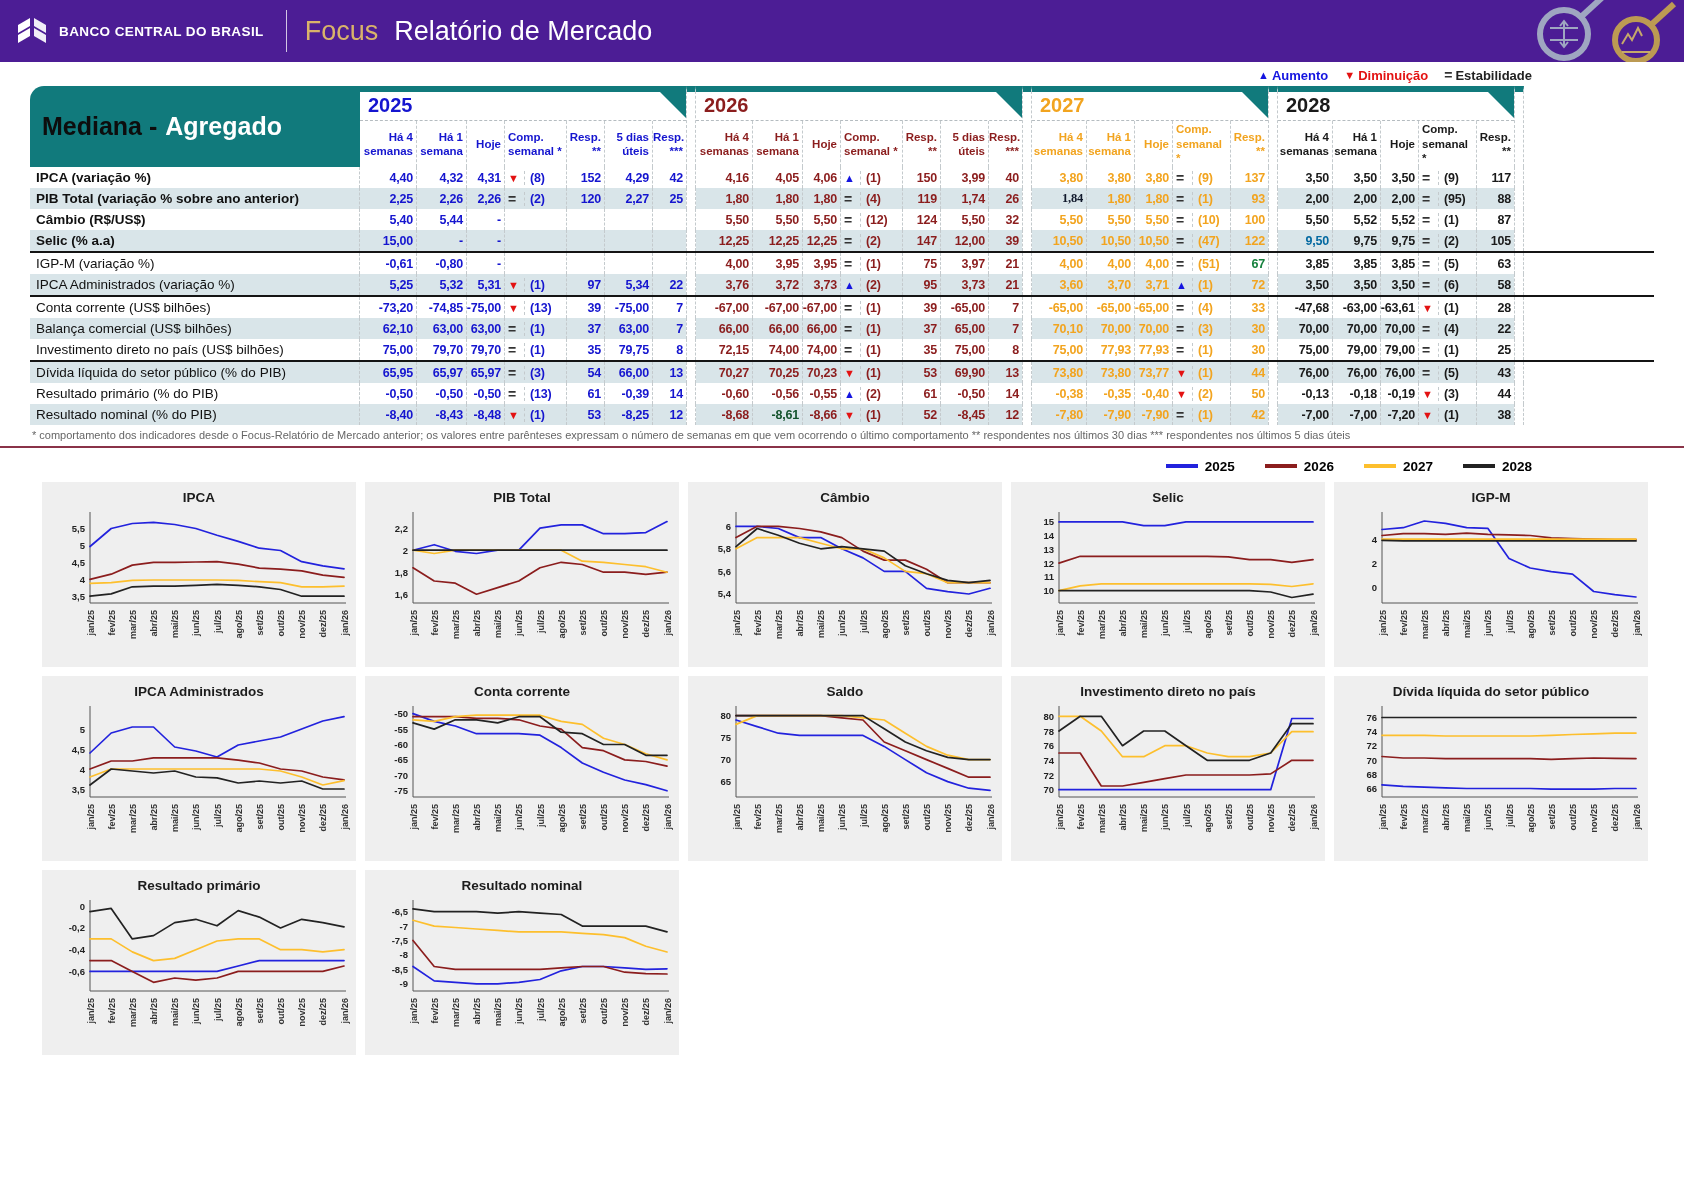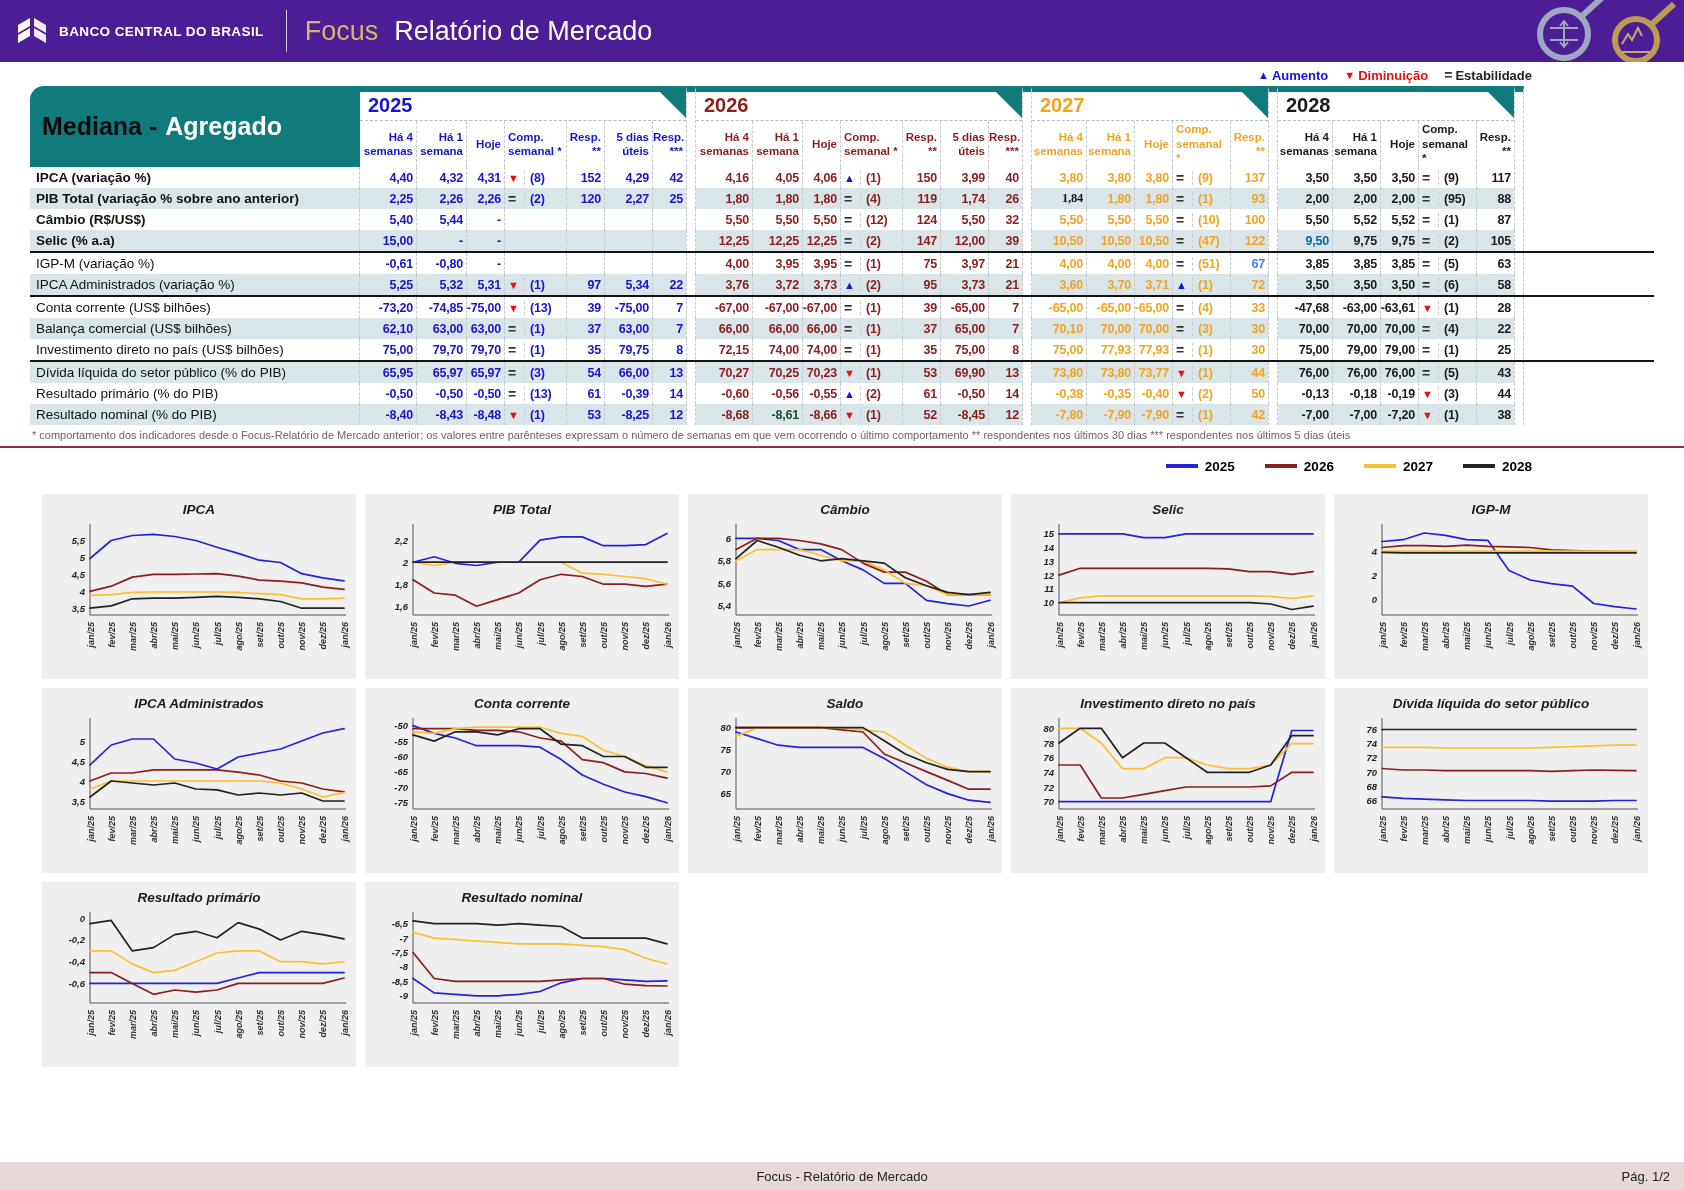--- a/index.html
+++ b/index.html
@@ -55,21 +55,21 @@
   .sym.down{color:#e31212;}
   .sym.eq{color:#333;font-size:14px;font-weight:900;}
   .comp .n{border-left:1px dashed #c4cacd;padding-left:5px;flex:1;}
   .footnote{margin:4px 0 0 32px;font-size:11px;color:#666;}
   .rule{border:none;border-top:2px solid #8a3348;margin:5px 0 0 0;}
 
   
   .chart-legend{display:flex;justify-content:flex-end;gap:30px;align-items:center;margin:10px 152px 6px 0;font-size:13.5px;font-weight:bold;height:16px;}
   .cl-item{display:flex;align-items:center;gap:7px;}
   .cl-line{width:32px;height:3.5px;}
-  .charts{display:flex;flex-wrap:wrap;gap:9px;margin:14px 30px 0 42px;font-style:italic;}
+  .charts{display:flex;flex-wrap:wrap;gap:9px;margin:2px 30px 0 42px;}
   .chart-panel{width:314px;background:#efefef;padding:6px 4px 2px;box-sizing:border-box;}
   .chart-title{text-align:center;font-weight:bold;font-size:13.5px;color:#1c1c1c;margin:2px 0;}
   svg.chart{display:block;width:100%;height:158px;}
   .ytick{font-family:"Liberation Sans",sans-serif;font-size:9.5px;font-weight:bold;fill:#222;}
   .xtick{font-family:"Liberation Sans",sans-serif;font-size:9px;font-weight:bold;fill:#333;}
 
   
   .footer{margin-top:auto;height:28px;background:#e6d9d7;display:flex;align-items:center;position:relative;font-size:13px;color:#222;flex:0 0 auto;}
   .footer-title{position:absolute;left:50%;transform:translateX(-50%);}
   .footer-page{margin-left:auto;margin-right:14px;}
@@ -428,21 +428,21 @@
         </div>
         <div class="gap-cell"></div>
         <div class="yvals">
           <div class="vcell" style="width: 54px; color: rgb(242, 164, 31);">4,00</div>
           <div class="vcell" style="width: 48px; color: rgb(242, 164, 31);">4,00</div>
           <div class="vcell" style="width: 38px; color: rgb(242, 164, 31);">4,00</div>
           <div class="vcell comp" style="width: 58px;">
             <span class="sym eq">=</span>
             <span class="n" style="color: rgb(242, 164, 31);">(51)</span>
           </div>
-          <div class="vcell" style="width: 38px; color: #3b82f6;">67</div>
+          <div class="vcell" style="width: 38px; color: #15803d;">67</div>
         </div>
         <div class="gap-cell"></div>
         <div class="yvals">
           <div class="vcell" style="width: 54px; color: rgb(26, 26, 26);">3,85</div>
           <div class="vcell" style="width: 48px; color: rgb(26, 26, 26);">3,85</div>
           <div class="vcell" style="width: 38px; color: rgb(26, 26, 26);">3,85</div>
           <div class="vcell comp" style="width: 58px;">
             <span class="sym eq">=</span>
             <span class="n" style="color: rgb(26, 26, 26);">(5)</span>
           </div>
@@ -1172,18 +1172,14 @@
           <text x="278.33333333333337" y="103" text-anchor="end" class="xtick" transform="rotate(-90 278.33333333333337 103)">dez/25</text>
           <text x="299.5" y="103" text-anchor="end" class="xtick" transform="rotate(-90 299.5 103)">jan/26</text>
           <polyline points="42.0,71.5 63.2,85.9 84.3,87.3 105.5,88.8 126.7,88.8 147.8,87.3 169.0,84.5 190.2,75.8 211.3,71.5 232.5,71.5 253.7,72.9 274.8,74.4 296.0,73.8" fill="none" stroke="#2222dd" stroke-width="1.7" stroke-linejoin="round" stroke-linecap="round"></polyline>
           <polyline points="42.0,45.5 63.2,71.5 84.3,74.4 105.5,74.4 126.7,74.4 147.8,74.4 169.0,74.4 190.2,72.9 211.3,71.5 232.5,71.5 253.7,77.2 274.8,78.7 296.0,79.0" fill="none" stroke="#8b1d1d" stroke-width="1.7" stroke-linejoin="round" stroke-linecap="round"></polyline>
           <polyline points="42.0,25.3 63.2,31.1 84.3,32.5 105.5,34.0 126.7,35.4 147.8,36.9 169.0,36.9 190.2,36.9 211.3,38.3 232.5,39.7 253.7,42.6 274.8,51.3 296.0,57.0" fill="none" stroke="#fdbf2d" stroke-width="1.7" stroke-linejoin="round" stroke-linecap="round"></polyline>
           <polyline points="42.0,13.8 63.2,16.7 84.3,16.7 105.5,16.7 126.7,18.1 147.8,16.7 169.0,18.1 190.2,19.5 211.3,31.1 232.5,31.1 253.7,31.1 274.8,31.1 296.0,36.9" fill="none" stroke="#222222" stroke-width="1.7" stroke-linejoin="round" stroke-linecap="round"></polyline>
         </svg>
       </div>
     </section>
 
-  <footer class="footer">
-    <span class="footer-title">Focus - Relatório de Mercado</span>
-    <span class="footer-page">Pág. 1/2</span>
-  </footer>
 
 </div>
 
 </body></html>

